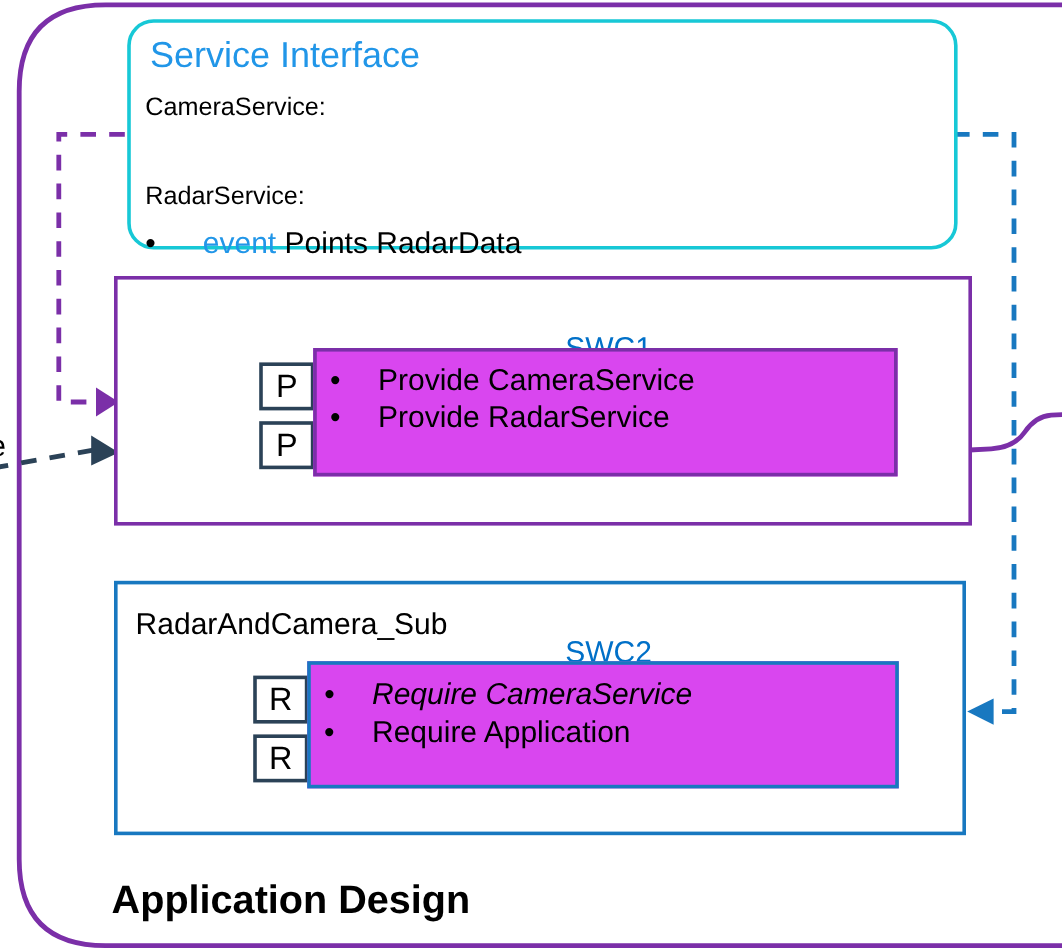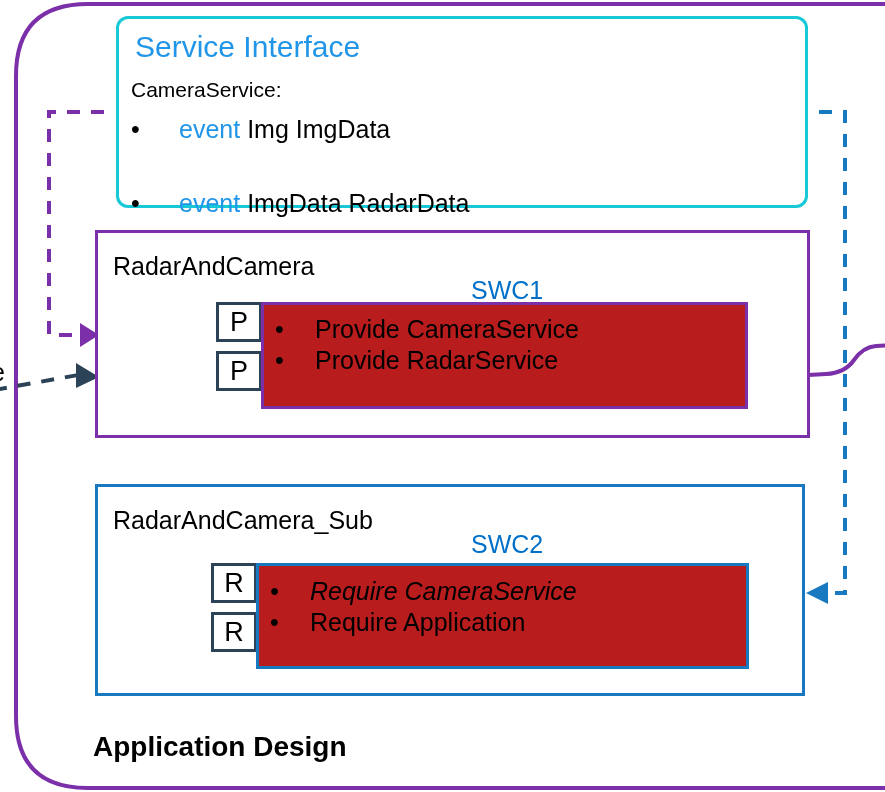--- a/index.html
+++ b/index.html
@@ -21,26 +21,26 @@
     left: 0;
     top: 0;
     width: 885px;
     height: 792px;
     pointer-events: none;
   }
 
   
   .svc-box {
     position: absolute;
-    left: 116px;
+    left: 106px;
     top: 16px;
     width: 692px;
     height: 192px;
     border: 3px solid #17C8D6;
-    border-radius: 12px;
+    border-radius: 22px;
     background: #ffffff;
     box-sizing: border-box;
   }
   .svc-title {
     position: absolute;
     left: 16px;
     top: 11px;
     font-size: 30px;
     color: #2196E8;
     letter-spacing: 0px;
@@ -107,22 +107,21 @@
     white-space: nowrap;
     margin-top: 24px;
   }
   .swc1 .swc-tag { left: 373px; }
   .swc2 .swc-tag { left: 373px; }
 
   
   .inner {
     position: absolute;
     box-sizing: border-box;
-    background: #b91c1c;
-    margin-top: 12px;
+    background: #d946ef;
   }
   .inner1 {
     left: 163px;
     top: 57px;
     width: 487px;
     height: 107px;
     border: 3px solid #7B2FA8;
   }
   .inner2 {
     left: 158px;
@@ -164,21 +163,21 @@
   .swc1 .port.p0 { left: 118px; top: 69px; }
   .swc1 .port.p1 { left: 118px; top: 118px; }
   .swc2 .port.p0 { left: 113px; top: 76px; }
   .swc2 .port.p1 { left: 113px; top: 125px; }
 
   
   .app-label {
     position: absolute;
     left: 93px;
     top: 731px;
-    font-size: 28px;
+    font-size: 33px;
     font-weight: bold;
     color: #000000;
     white-space: nowrap;
   }
 
   
   .edge-glyph {
     position: absolute;
     left: -9px;
     top: 358px;
@@ -205,32 +204,29 @@
     <polygon points="828,582 806,593 828,604" fill="#1878C0"></polygon>
 
     <path d="M 808 375 L 826 374 Q 845 373 854 360 Q 863 347 876 346 L 895 345" fill="none" stroke="#7B2FA8" stroke-width="4" stroke-linecap="round"></path>
   </svg>
 
   <div class="svc-box">
     <div class="svc-title">Service Interface</div>
 
     <div class="svc-line l1">CameraService:</div>
 
-    <div class="svc-bullet b1">
-      <span class="dot">•</span><span class="kw">event</span><span> </span><span>Img  ImgData</span>
-    </div>
-
+
+    <div class="svc-line l2">RadarService:</div>
 
     <div class="svc-bullet b2">
-      <span class="dot">•</span><span class="kw">event</span><span> </span><span>ImgData RadarData</span>
+      <span class="dot">•</span><span class="kw">event</span><span> </span><span>Points RadarData</span>
     </div>
   </div>
 
   <div class="swc swc1">
-    <div class="swc-name">RadarAndCamera</div>
     <div class="swc-tag">SWC1</div>
 
     <div class="port p0">P</div>
     <div class="port p1">P</div>
 
     <div class="inner inner1">
       <div class="inner-item i0">
         <span class="dot">•</span><span>Provide CameraService</span>
       </div>
       <div class="inner-item i1">

